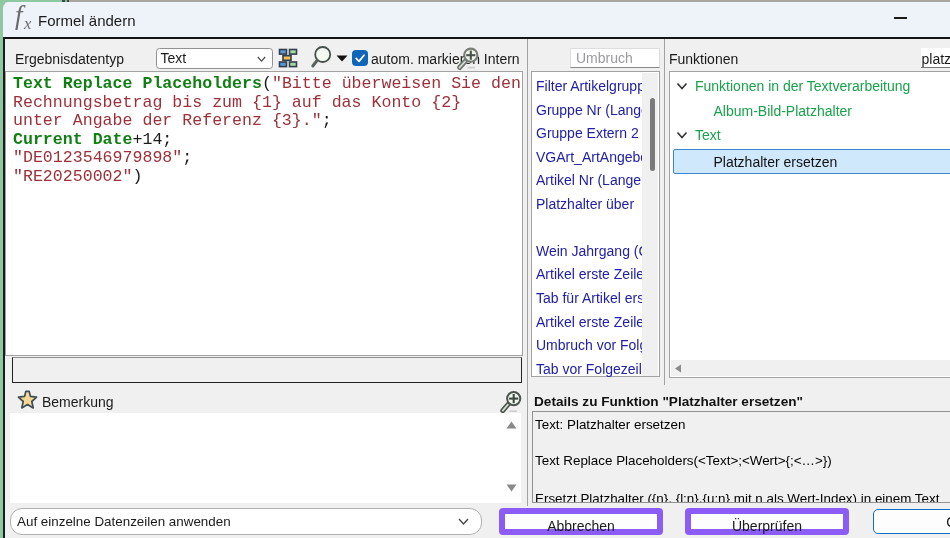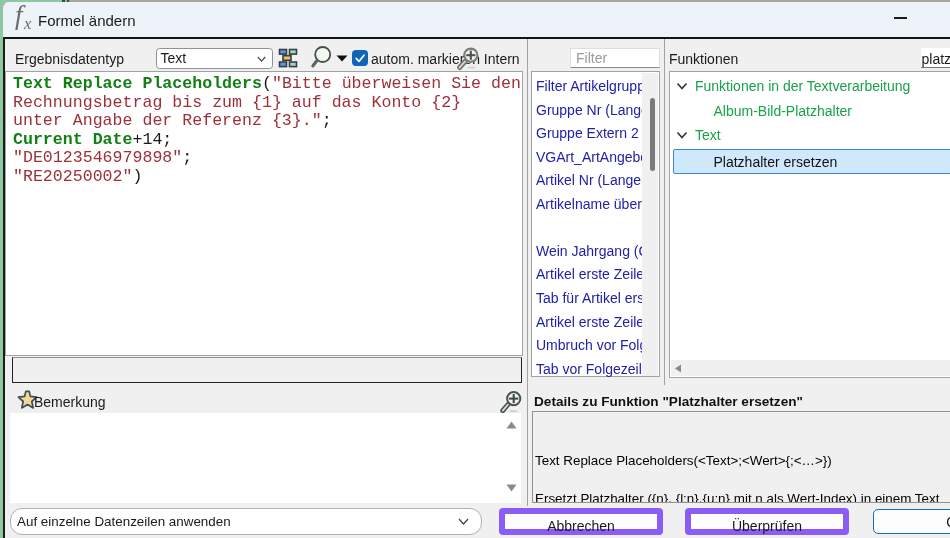--- a/index.html
+++ b/index.html
@@ -104,21 +104,21 @@
 <span class="str">unter Angabe der Referenz {3}."</span>;
 <span class="kw">Current Date</span>+14;
 <span class="str">"DE0123546979898"</span>;
 <span class="str">"RE20250002"</span>)</div>
 
 <div class="abs" id="midbar"></div>
 
 <svg class="abs" style="left:17px;top:389px;" width="21" height="22" viewBox="0 0 21 22">
   <path d="M8.8 2.4 L12.2 2.4 L13.4 7.4 L19.6 8.1 L14.8 12.5 L16.2 18.9 L10.5 15.5 L4.8 18.9 L6.2 12.5 L1.4 8.1 L7.6 7.4 Z" fill="#f6d795" stroke="#3d4e58" stroke-width="1.7" stroke-linejoin="round"></path>
 </svg>
-<div class="abs t13" style="left:34px;top:391px;height:22px;line-height:22px;">Bemerkung</div>
+<div class="abs t13" style="left:42px;top:391px;height:22px;line-height:22px;">Bemerkung</div>
 <svg class="abs" style="left:499px;top:387px;" width="30" height="27" viewBox="0 0 30 27">
   <line x1="10.5" y1="24.2" x2="18" y2="24.2" stroke="#cdcdcd" stroke-width="1.6"></line>
   <line x1="9" y1="17.5" x2="3.8" y2="23.6" stroke="#49544c" stroke-width="5" stroke-linecap="round"></line>
   <line x1="9" y1="17.5" x2="3.8" y2="23.6" stroke="#d8dcd4" stroke-width="1.8" stroke-linecap="round"></line>
   <circle cx="14.7" cy="11.6" r="6.6" fill="#f2f6ef" stroke="#49544c" stroke-width="2"></circle>
   <line x1="14.7" y1="7" x2="14.7" y2="16.2" stroke="#3f4a44" stroke-width="2.1"></line>
   <line x1="10.1" y1="11.6" x2="19.3" y2="11.6" stroke="#3f4a44" stroke-width="2.1"></line>
 </svg>
 <div class="abs" id="remarkbox"></div>
 <svg class="abs" style="left:506px;top:421px;" width="11" height="8" viewBox="0 0 11 8">
@@ -126,30 +126,30 @@
   </svg>
 <svg class="abs" style="left:506px;top:484px;" width="11" height="8" viewBox="0 0 11 8">
     <path d="M0.5 0.5 L10.5 0.5 L5.5 7.5 Z" fill="#8a8a8a"></path>
   </svg>
 
 <div class="abs" id="divider1"></div>
 <div class="abs" id="divider2"></div>
 
 <div class="abs t13" style="left:536px;top:48px;height:22px;line-height:22px;margin-top:42px;">Fel</div>
 <div class="abs" style="left:570px;top:48px;width:90px;height:20px;background:#fff;border:1px solid #dedede;border-bottom:1px solid #8a8a8a;">
-  <div class="abs" style="left:5px;top:0;height:18px;line-height:18px;font-size:14px;color:#9a9aa0;">Filter</div>
+  <div class="abs" style="left:5px;top:0;height:18px;line-height:18px;font-size:14px;color:#9a9aa0;">Umbruch</div>
 </div>
 
 <div class="abs" id="fieldlist">
   <div class="fitem" style="top:2px;">Filter Artikelgruppe</div>
   <div class="fitem" style="top:25.6px;">Gruppe Nr (Lange</div>
   <div class="fitem" style="top:49.1px;">Gruppe Extern 2</div>
   <div class="fitem" style="top:72.7px;">VGArt_ArtAngebot</div>
   <div class="fitem" style="top:96.2px;">Artikel Nr (Langer</div>
-  <div class="fitem" style="top:119.8px;">Artikelname über</div>
+  <div class="fitem" style="top:119.8px;">Platzhalter über</div>
   <div class="fitem" style="top:166.9px;">Wein Jahrgang (G</div>
   <div class="fitem" style="top:190.4px;">Artikel erste Zeile</div>
   <div class="fitem" style="top:214px;">Tab für Artikel ers</div>
   <div class="fitem" style="top:237.5px;">Artikel erste Zeile</div>
   <div class="fitem" style="top:261.1px;">Umbruch vor Folg</div>
   <div class="fitem" style="top:284.6px;">Tab vor Folgezeile</div>
   <div id="flscroll">
       <div id="flthumb"></div>
     </div>
 </div>
@@ -173,20 +173,21 @@
   <div class="abs" style="left:43.5px;top:77.8px;height:24.6px;line-height:24.6px;font-size:14px;color:#111;white-space:pre;">Platzhalter ersetzen</div>
   <div id="hscroll">
     <svg style="position:absolute;left:3px;top:4px;" width="8" height="9" viewBox="0 0 8 9">
         <path d="M7 0.5 L7 8.5 L1 4.5 Z" fill="#8a8a8a"></path>
       </svg>
   </div>
 </div>
 
 <div class="abs" id="detailshdr">Details zu Funktion "Platzhalter ersetzen"</div>
 <div class="abs" id="detailsbox" style="font-size:13.4px;">
+  <div class="abs" style="left:2px;top:5px;white-space:pre;">Text: Platzhalter ersetzen</div>
   <div class="abs" style="left:2px;top:41px;white-space:pre;">Text Replace Placeholders(&lt;Text&gt;;&lt;Wert&gt;{;&lt;…&gt;})</div>
   <div class="abs" style="left:2px;top:78.5px;white-space:pre;">Ersetzt Platzhalter ({n}, {l:n},{u:n} mit n als Wert-Index) in einem Text</div>
 </div>
 
 <div class="abs" id="combo">
   <div class="abs" style="left:6px;top:0;height:25px;line-height:25px;font-size:13.4px;color:#1a1a1a;white-space:pre;">Auf einzelne Datenzeilen anwenden</div>
   <svg class="abs" style="right:12px;top:9px;" width="11" height="8" viewBox="0 0 11 8">
       <path d="M1 1 L5.5 6 L10 1" fill="none" stroke="#444" stroke-width="1.3"></path>
     </svg>
 </div>

